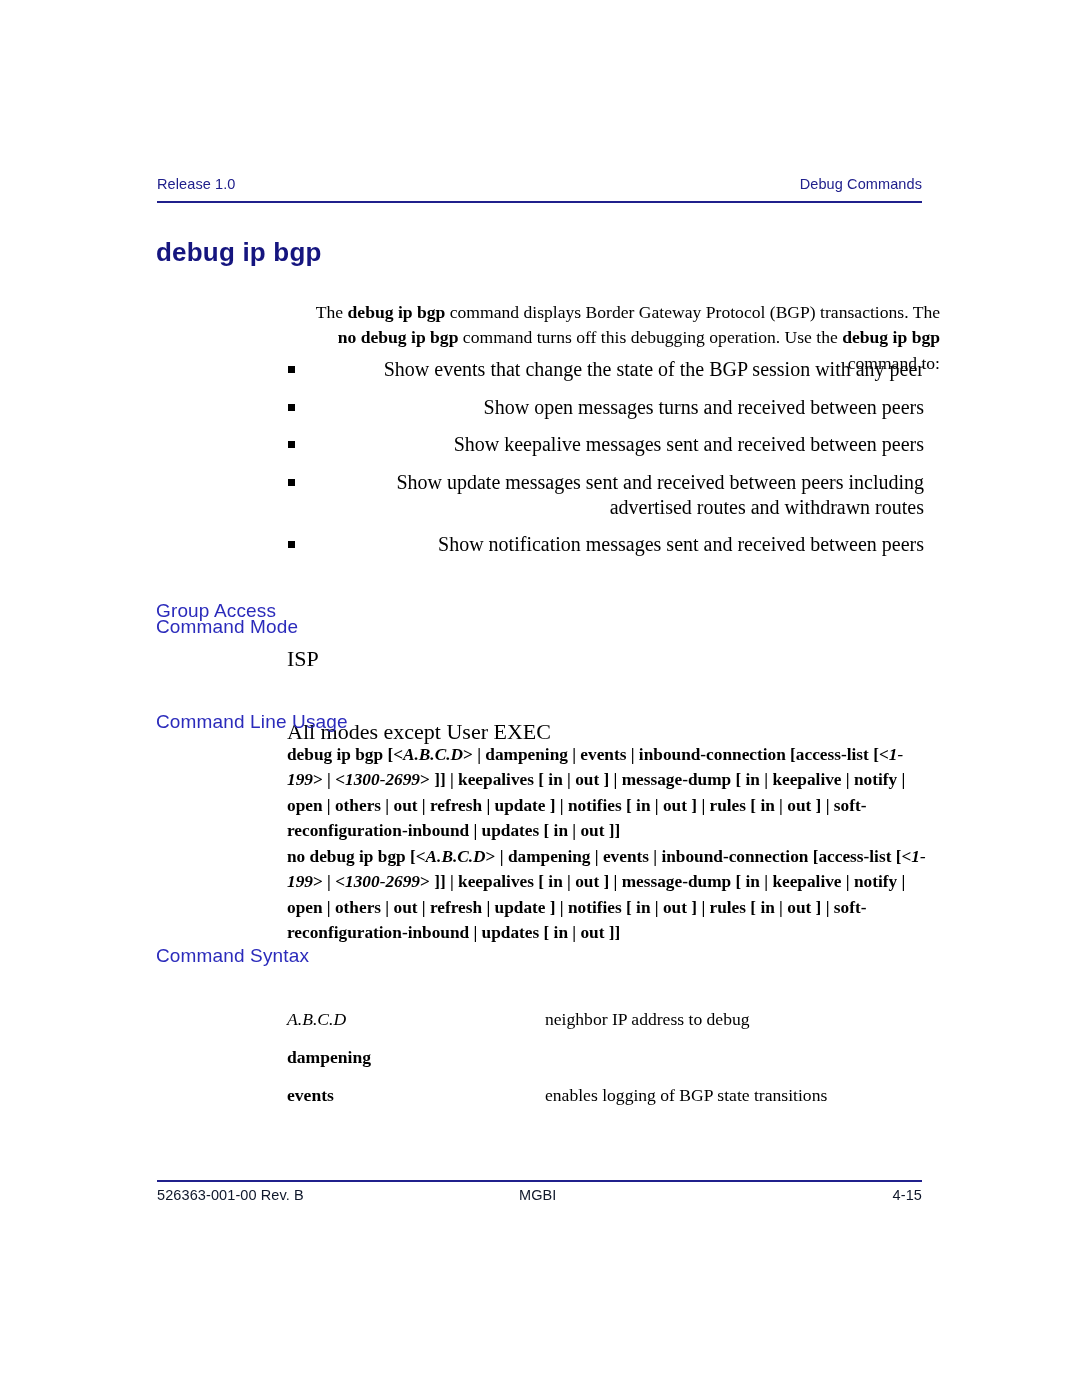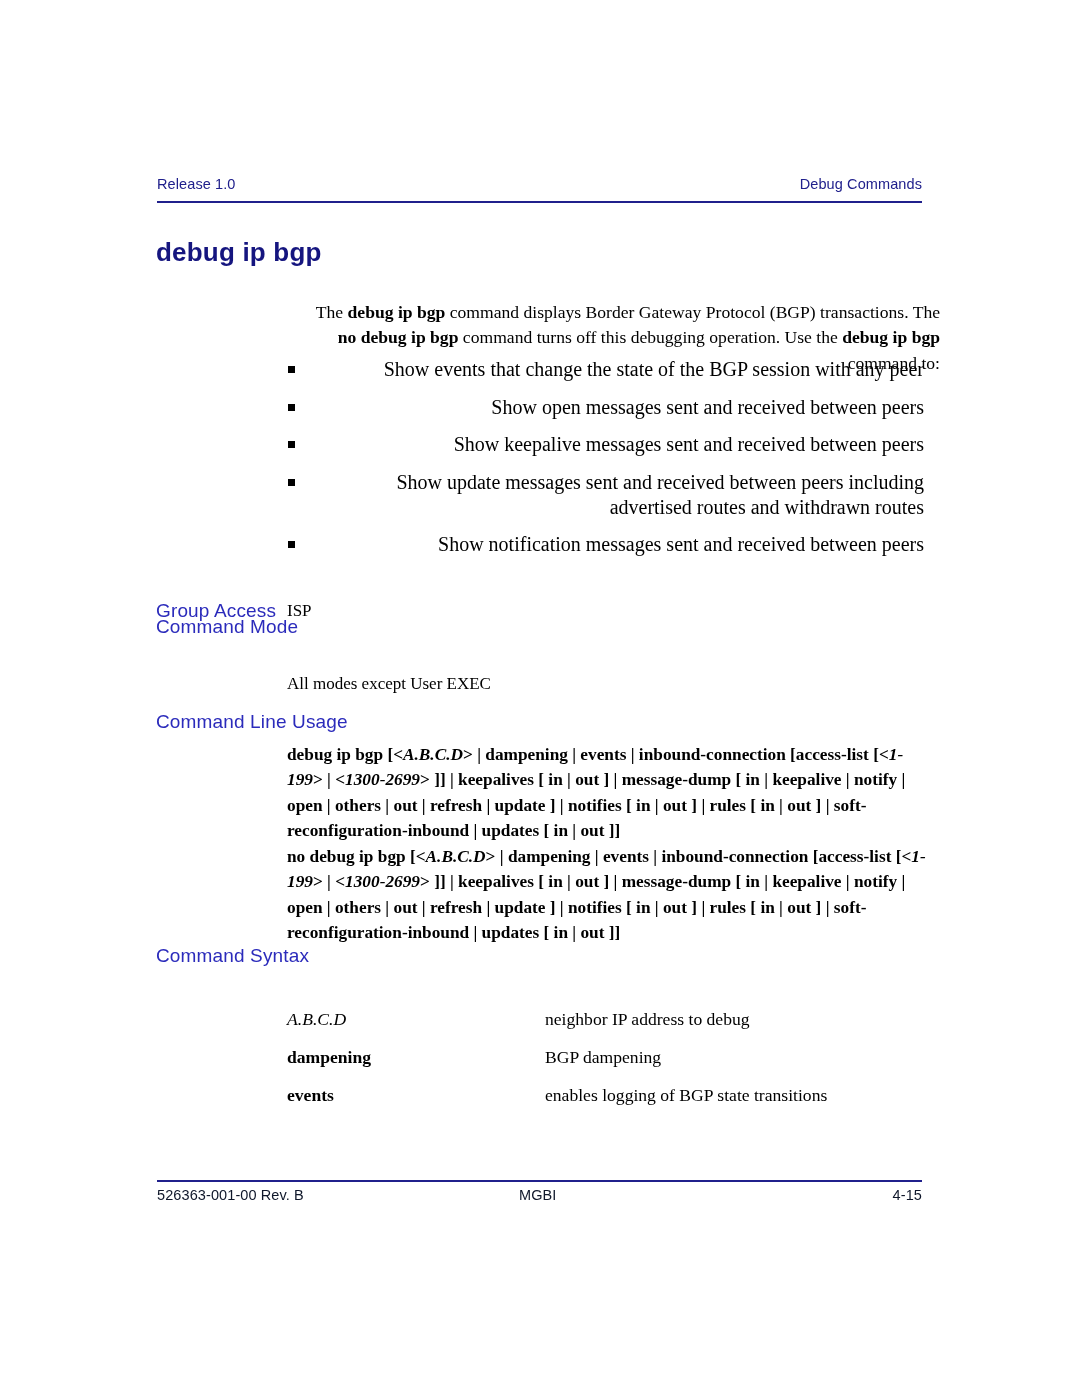--- a/index.html
+++ b/index.html
@@ -100,22 +100,23 @@
     left: 156px;
     font-family: "Liberation Sans", sans-serif;
     font-size: 19px;
     color: #2b2bbb;
     letter-spacing: 0.15px;
   }
   .sec-body {
     position: absolute;
     left: 287px;
     width: 637px;
-    font-size: 17px;
+    font-size: 22px;
     line-height: 25px;
+    margin-top: 48px;
   }
 
   #h-group   { top: 600px; }
   #b-group   { top: 598px; }
   #h-mode    { top: 616px; }
   #b-mode    { top: 671px; }
   #h-usage   { top: 711px; }
   #h-syntax  { top: 945px; }
 
   
@@ -198,21 +199,21 @@
 
   <p class="intro"><span>The </span><b>debug ip bgp</b><span> command displays Border Gateway Protocol (BGP) transactions. The </span><b>no debug ip bgp</b><span> command turns off this debugging operation. Use the </span><b>debug ip bgp</b><span> command to:</span></p>
 
   <div class="bullets">
     <div class="bullet-row">
       <span class="sq"></span>
       <span>Show events that change the state of the BGP session with any peer</span>
     </div>
     <div class="bullet-row">
       <span class="sq"></span>
-      <span>Show open messages sent and received between peers</span>
+      <span>Show open messages turns and received between peers</span>
     </div>
     <div class="bullet-row">
       <span class="sq"></span>
       <span>Show keepalive messages sent and received between peers</span>
     </div>
     <div class="bullet-row">
       <span class="sq"></span>
       <span>Show update messages sent and received between peers including advertised routes and withdrawn routes</span>
     </div>
     <div class="bullet-row">
@@ -234,21 +235,20 @@
   </div>
 
   <div class="sec-head" id="h-syntax">Command Syntax</div>
   <div class="defs">
     <div class="def-row">
       <div class="def-term italic">A.B.C.D</div>
       <div class="def-desc">neighbor IP address to debug</div>
     </div>
     <div class="def-row">
       <div class="def-term">dampening</div>
-      <div class="def-desc">BGP dampening</div>
     </div>
     <div class="def-row">
       <div class="def-term">events</div>
       <div class="def-desc">enables logging of BGP state transitions</div>
     </div>
   </div>
 
   <div class="footer-rule"></div>
   <div class="footer">
     <span class="f-left">526363-001-00 Rev. B</span>

